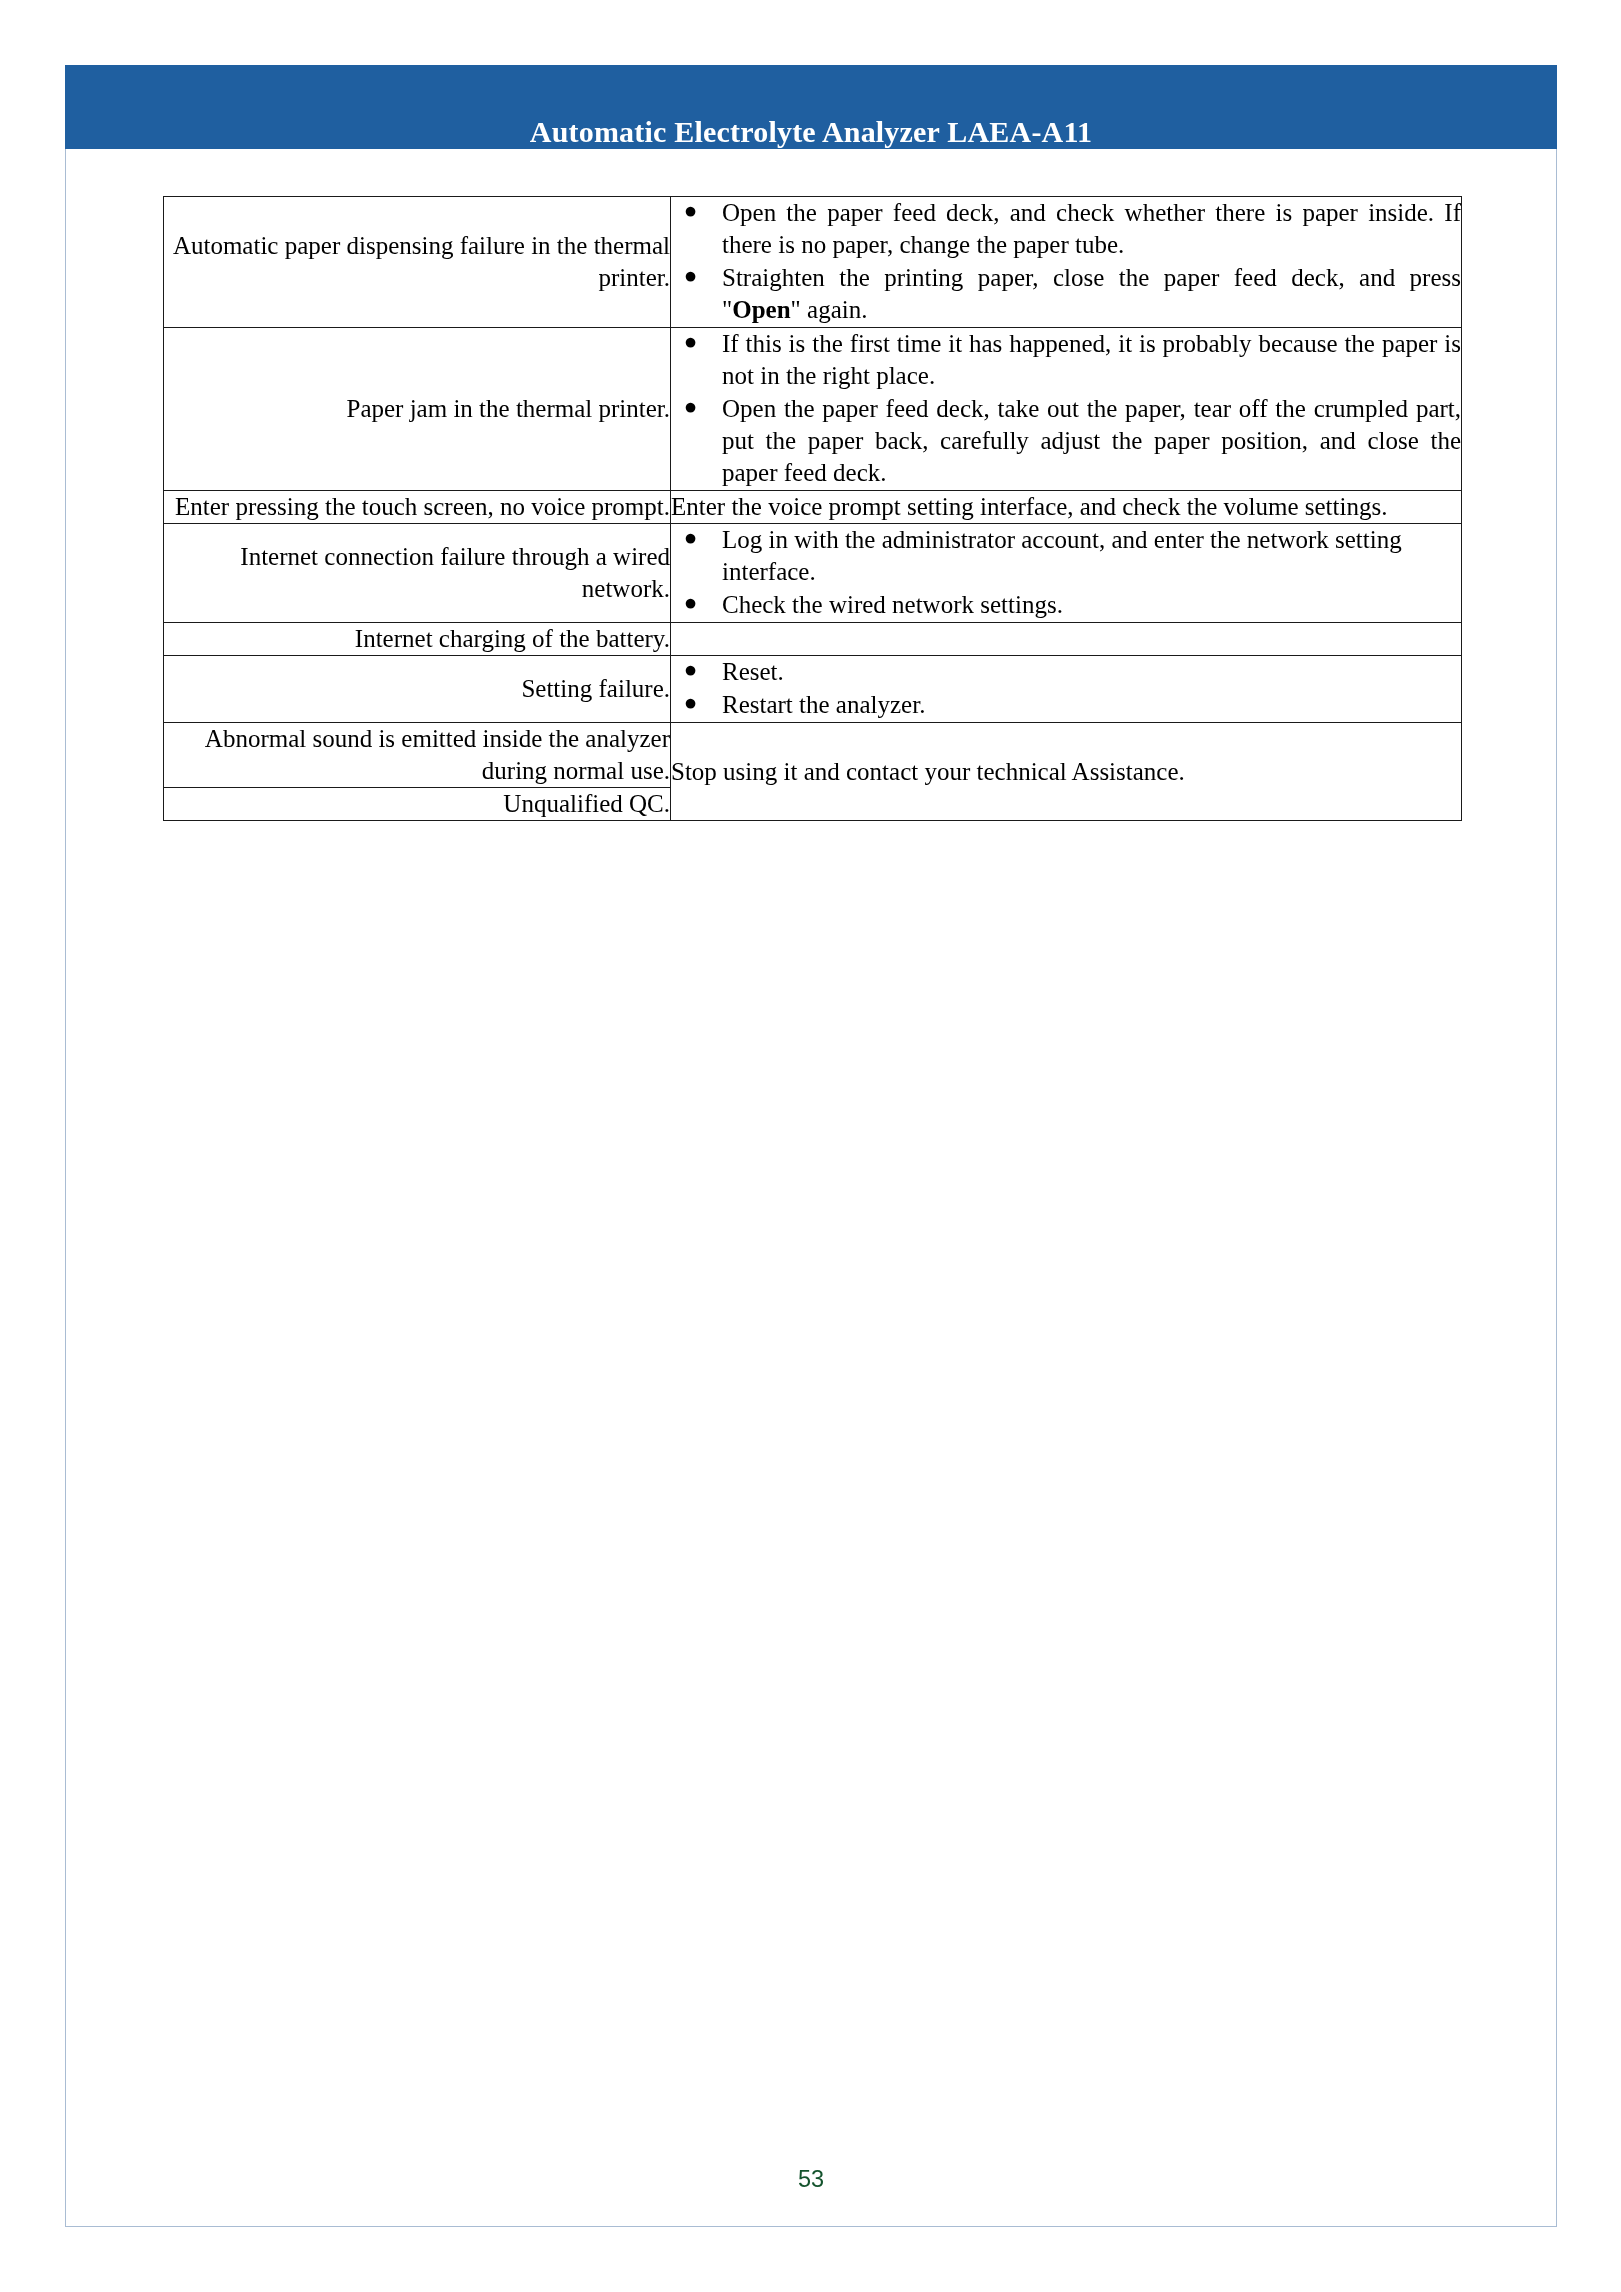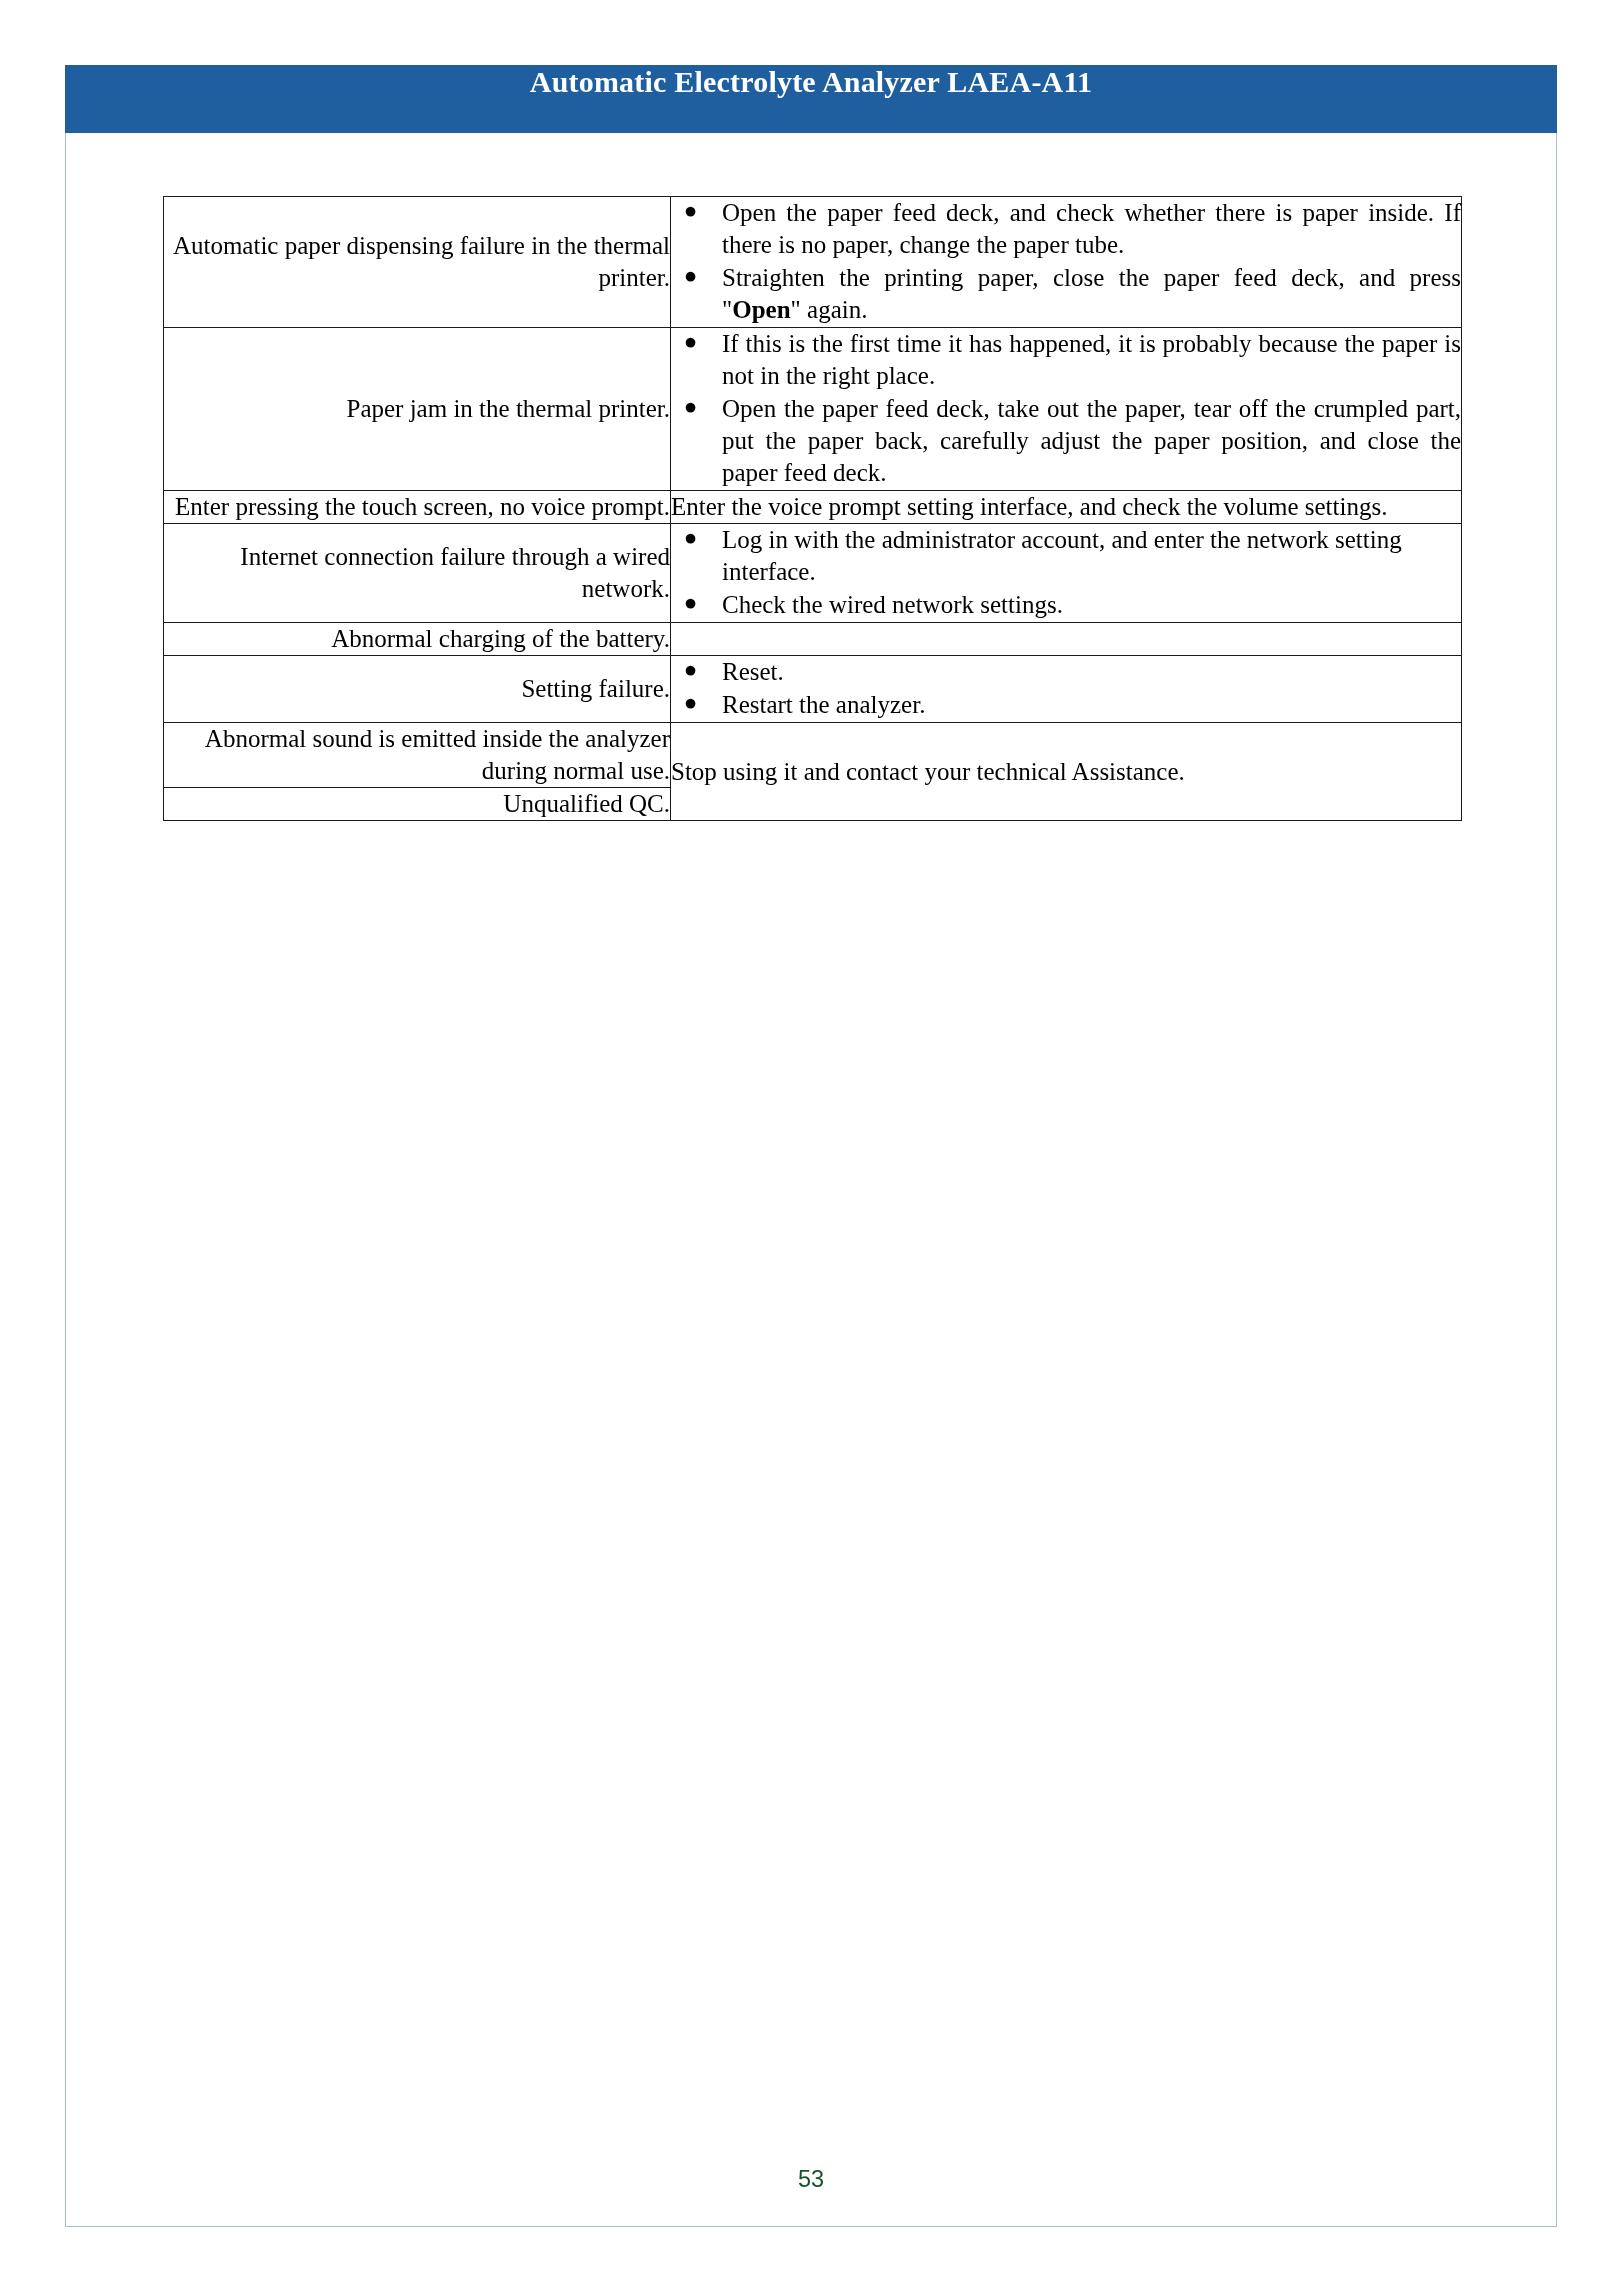--- a/index.html
+++ b/index.html
@@ -26,24 +26,24 @@
     box-sizing: border-box;
     background: #ffffff;
   }
 
   
   #header-banner {
     position: absolute;
     left: 65px;
     top: 65px;
     width: 1492px;
-    height: 68px;
+    height: 84px;
     background: #1f5fa0;
     display: flex;
-    align-items: flex-start;
+    align-items: flex-end;
     justify-content: center;
     box-sizing: border-box;
     z-index: 5;
   }
   #header-banner .title {
     color: #ffffff;
     font-family: "Liberation Serif", "DejaVu Serif", serif;
     font-weight: bold;
     font-size: 30px;
     letter-spacing: 0.2px;
@@ -208,21 +208,21 @@
             <li>
               <span class="bullet-dot">●</span>
               <span class="li-text">Check the wired network settings.</span>
             </li>
           </ul>
         </td>
       </tr>
 
       <tr>
         <td class="cause-cell">
-          <span class="cell-text">Abnormal charging of the battery.</span>
+          <span class="cell-text">Internet charging of the battery.</span>
         </td>
         <td class="action-cell">
           <span class="cell-text"></span>
         </td>
       </tr>
 
       <tr>
         <td class="cause-cell">
           <span class="cell-text">Setting failure.</span>
         </td>

